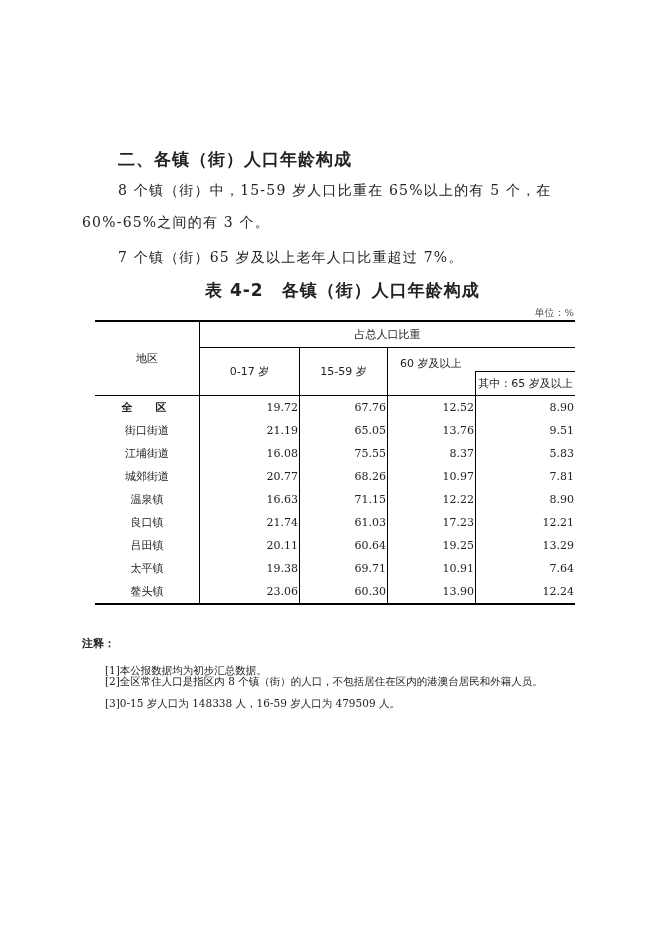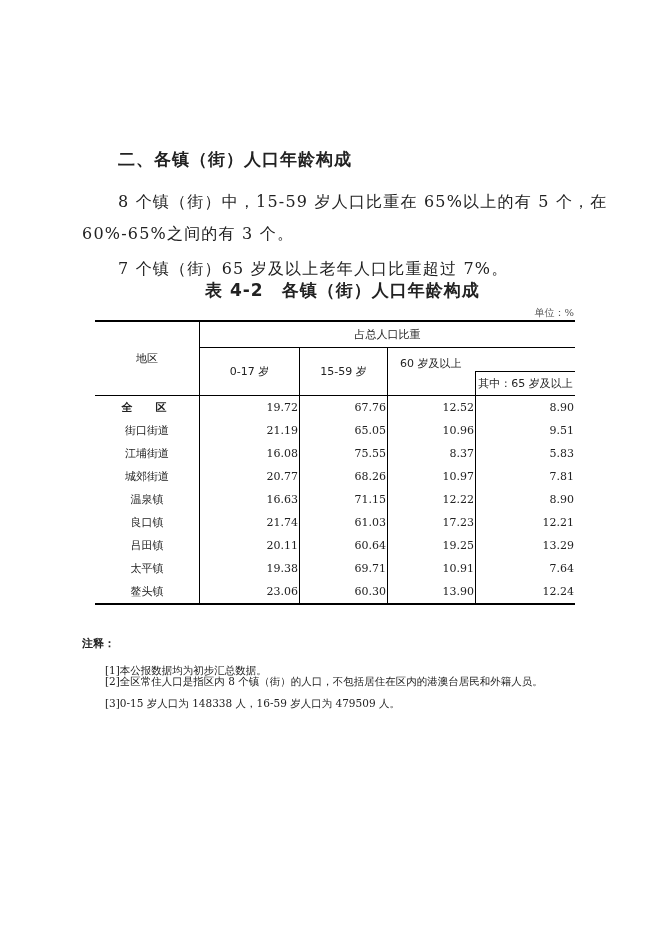--- a/index.html
+++ b/index.html
@@ -1,21 +1,21 @@
 <!DOCTYPE html>
 <html><head>
 <meta charset="utf-8">
 <style>
   html, body { margin:0; padding:0; background:#ffffff; }
   body { width:659px; height:933px; position:relative; overflow:hidden;
          font-family:"DejaVu Serif","Liberation Serif",serif; color:#222; }
   .abs { position:absolute; }
   .h2 { left:118px; top:148px; font-size:17px; font-weight:bold;
         font-family:"DejaVu Sans","Liberation Sans",sans-serif; letter-spacing:1px; }
-  .para { font-size:16px; letter-spacing:1.2px; white-space:nowrap;margin-top:10px; }
+  .para { font-size:14px; letter-spacing:1.2px; white-space:nowrap; }
   .p1 { left:118px; top:182px; }
   .p2 { left:82px; top:214px; }
   .p3 { left:118px; top:249px; }
   .caption { left:205px; top:279px; font-size:17px; font-weight:bold;
              font-family:"DejaVu Sans","Liberation Sans",sans-serif; letter-spacing:1px; }
   .unit { right:85px; top:306px; font-size:10px; color:#555; }
   table.data { position:absolute; left:95px; top:320px; width:480px;
                border-collapse:collapse; font-size:11px; }
   table.data td, table.data th { padding:0; font-weight:normal; }
   .thick-top { border-top:2px solid #000; }
@@ -61,21 +61,21 @@
     <td class="col-region bold">全　区</td>
     <td class="num">19.72</td>
     <td class="num">67.76</td>
     <td class="num">12.52</td>
     <td class="num last">8.90</td>
   </tr>
   <tr class="body-row">
     <td class="col-region">街口街道</td>
     <td class="num">21.19</td>
     <td class="num">65.05</td>
-    <td class="num">10.96</td>
+    <td class="num">13.76</td>
     <td class="num last">9.51</td>
   </tr>
   <tr class="body-row">
     <td class="col-region">江埔街道</td>
     <td class="num">16.08</td>
     <td class="num">75.55</td>
     <td class="num">8.37</td>
     <td class="num last">5.83</td>
   </tr>
   <tr class="body-row">

